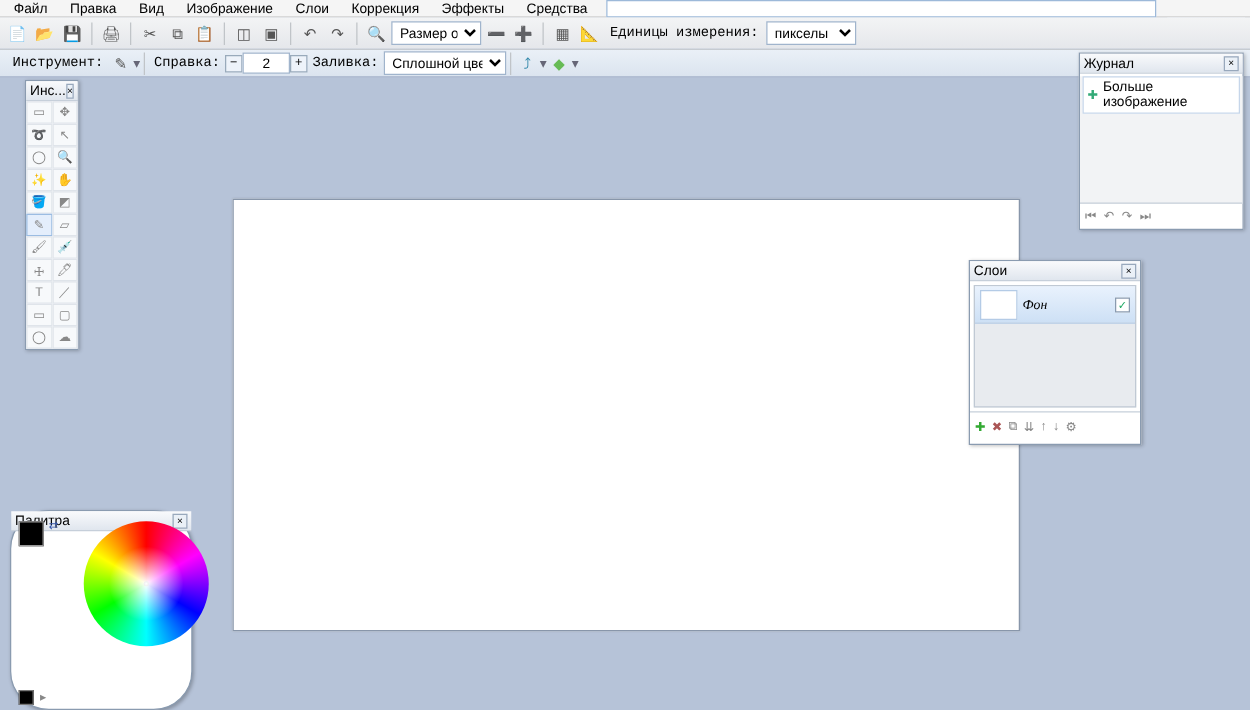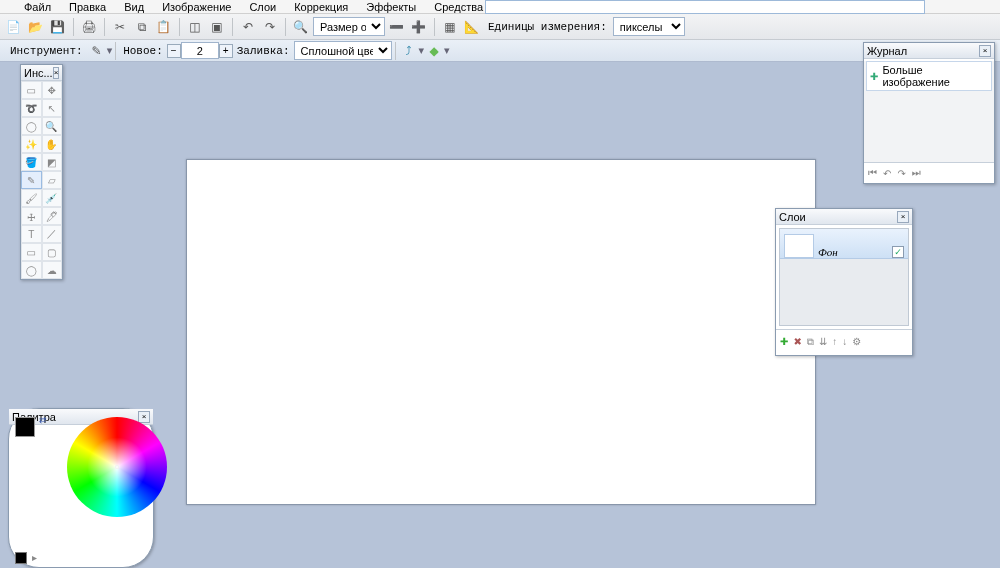--- a/index.html
+++ b/index.html
@@ -1,19 +1,19 @@
 <!DOCTYPE html>
 <html><head>
 <meta charset="utf-8">
 <style>
   * { box-sizing: border-box; margin: 0; padding: 0; font-family: Tahoma, Arial, sans-serif; font-size: 11px; }
   body { width: 1000px; height: 568px; background: #b6c3d8; overflow: hidden; position: relative; }
 
   
-  .menubar { position: absolute; top: 0; left: 0; right: 0; height: 14px; background: #f5f5f5; border-bottom: 1px solid #d0d0d0; display: flex; align-items: center; padding-left: 15px; }
+  .menubar { position: absolute; top: 0; left: 0; right: 0; height: 14px; background: #f5f5f5; border-bottom: 1px solid #d0d0d0; display: flex; align-items: center; padding-left: 2px; }
   .menubar span { padding: 1px 9px; cursor: default; }
   .menu-input { position: absolute; right: 75px; top: 0; width: 440px; height: 14px; border: 1px solid #9db9d9; background: #fff; }
 
   
   .toolbar1 { position: absolute; top: 14px; left: 0; right: 0; height: 26px; background: linear-gradient(#f3f4f5,#e5e7eb); border-bottom: 1px solid #c6cbd1; display: flex; align-items: center; padding-left: 4px; gap: 2px; }
   .tbtn { width: 20px; height: 20px; display: flex; align-items: center; justify-content: center; border: 1px solid transparent; border-radius: 2px; cursor: pointer; }
   .tsep { width: 1px; height: 18px; background: #c0c4c8; margin: 0 3px; }
   .tcombo { height: 19px; border: 1px solid #a0b4cc; background: #fff; font-size: 11px; padding: 0 2px; }
   .tlabel { padding: 0 4px; font-family: Liberation Mono, monospace; }
 
@@ -36,21 +36,21 @@
 
   
   #history { top: 42px; left: 863px; width: 132px; height: 142px; }
   .hist-list { background: #f2f3f5; height: 102px; border-bottom: 1px solid #c6cfda; }
   .hist-item { background: #fff; border: 1px solid #c6d6ea; padding: 2px 3px; margin: 2px; display: flex; align-items: center; gap: 4px; }
   .hist-nav { height: 20px; display: flex; align-items: center; padding: 0 4px; gap: 6px; }
 
   
   #layers { top: 208px; left: 775px; width: 138px; height: 148px; }
   .layer-list { background: #e8ebef; height: 98px; margin: 3px; border: 1px solid #c0c9d4; }
-  .layer-row { height: 30px; background: linear-gradient(#e9f2fd,#cde0f5); border-bottom: 1px solid #b4cbe6; display: flex; align-items: flex-end; }
+  .layer-row { height: 30px; background: linear-gradient(#e9f2fd,#cde0f5); border-bottom: 1px solid #b4cbe6; display: flex; align-items: center; }
   .layer-thumb { width: 30px; height: 24px; background: #fff; border: 1px solid #b4cbe6; margin: 0 4px; }
   .layer-name { flex: 1; font-style: italic; font-family: cursive; font-size: 11px; }
   .layer-chk { width: 12px; height: 12px; border: 1px solid #8a9bb0; margin-right: 4px; background: #fff; font-size: 9px; line-height: 10px; text-align: center; color: #2a6; }
   .layer-btns { height: 24px; display: flex; align-items: center; justify-content: flex-start; gap: 5px; padding: 0 4px; border-top: 1px solid #c6cfda; }
 
   
   #palette { top: 408px; left: 8px; width: 146px; height: 160px; border-radius: 31px; }
   .pal-row { display: flex; align-items: center; padding: 4px; gap: 5px; }
   .pal-combo { flex: 1; height: 19px; border: 1px solid #a0b4cc; background: #fff; font-size: 11px; }
   .pal-btn { height: 19px; border: 1px solid #a0b4cc; background: linear-gradient(#fefefe,#e5eaf0); padding: 0 4px; font-size: 10px; cursor: pointer; border-radius: 2px; }
@@ -146,21 +146,21 @@
   <select class="tcombo" style="width:72px"><option>пикселы</option></select>
 </div>
 
 <div class="toolbar2">
   <span class="tlabel">Инструмент:</span>
   <div class="tbtn">
       <span class="glyph">✎</span>
     </div>
   <span style="color:#667">▾</span>
   <div class="tsep"></div>
-  <span class="tlabel">Новое:</span>
+  <span class="tlabel">Справка:</span>
   <div class="spin">−</div>
   <input class="numbox" value="2" style="">
   <div class="spin">+</div>
   <span class="tlabel">Заливка:</span>
   <select class="tcombo" style="width:98px"><option>Сплошной цвет</option></select>
   <div class="tsep"></div>
   <div class="tbtn">
       <span class="glyph" style="color:#38a">⤴</span>
     </div>
   <span style="color:#667">▾</span>

